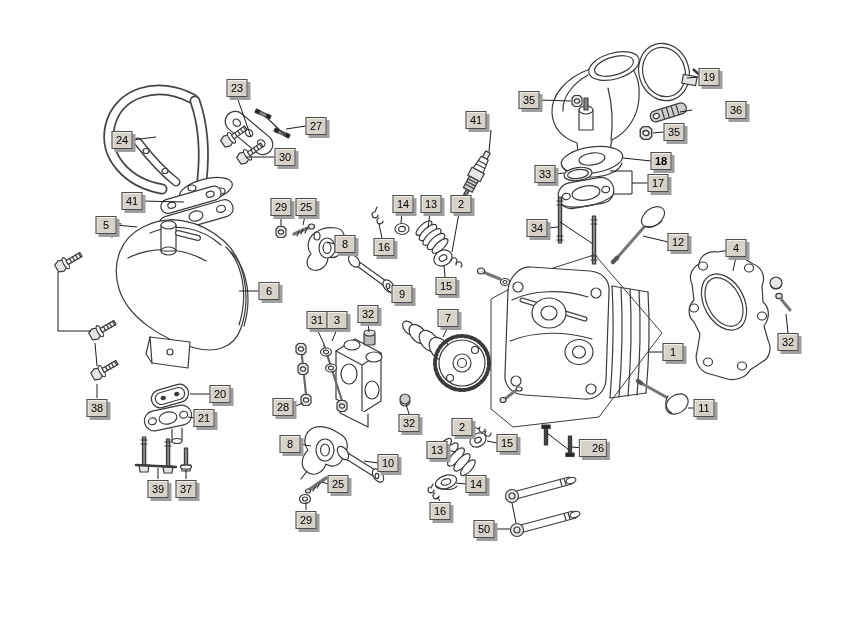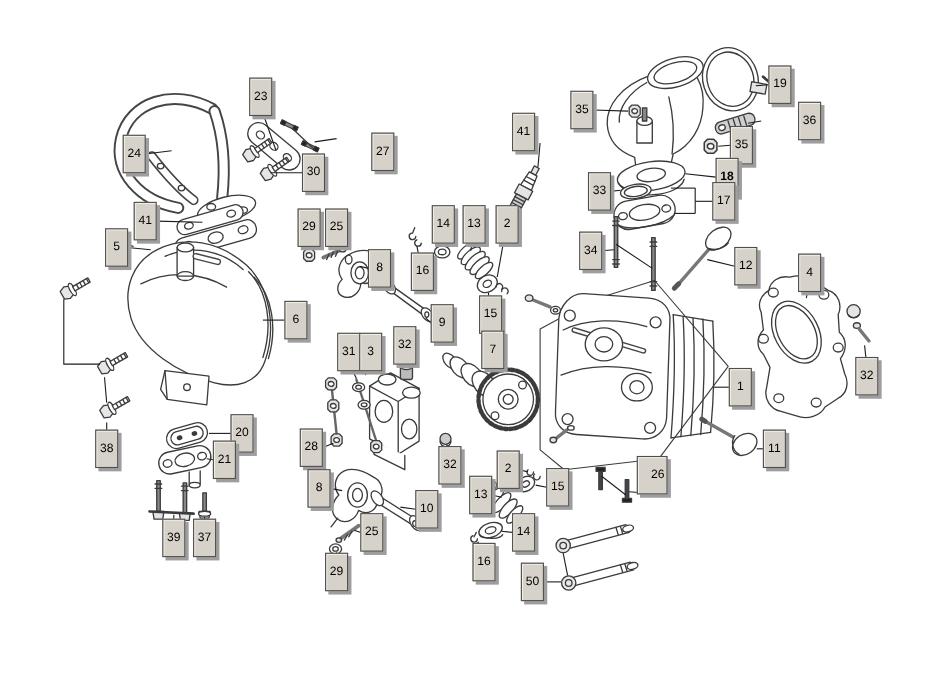--- a/index.html
+++ b/index.html
@@ -3,21 +3,21 @@
 <meta charset="utf-8">
 <style>
   html,body{margin:0;padding:0;background:#fff;}
   .stage{position:relative;width:854px;height:620px;background:#ffffff;overflow:hidden;
          font-family:"Liberation Sans",sans-serif;}
   .stage svg{position:absolute;left:0;top:0;}
   #callout-layer{position:absolute;left:0;top:0;width:854px;height:620px;}
   .callout{
     position:absolute;
     transform:translate(-50%,-50%);
-    min-width:21px;height:35px;box-sizing:border-box;
+    min-width:21px;height:18px;box-sizing:border-box;
     background:#d6d2c9;
     border:1px solid #4e4e4e;
     box-shadow:3px 3px 0 #9e9e9e, inset 1px 1px 0 #f2efe9;
     display:flex;align-items:center;justify-content:center;
     font-size:11px;color:#000;line-height:1;padding:0 2px;
     cursor:pointer;
   }
 </style>
 </head>
 <body>
@@ -525,21 +525,21 @@
         <polyline points="440,501 437,497"></polyline>
         <polyline points="583,448 572,447"></polyline>
         <polyline points="547,433 569,450"></polyline>
         <polyline points="494,529 510,529"></polyline>
         <polyline points="512,503 516,523"></polyline>
       </g>
 </svg>
 
 <div id="callout-layer">
       <div class="callout" style="left: 237px; top: 88px;">23</div>
-      <div class="callout" style="left: 316px; top: 138px; margin-left: 32px;">27</div>
+      <div class="callout" style="left: 316px; top: 126px;">27</div>
       <div class="callout" style="left: 122px; top: 140px;">24</div>
       <div class="callout" style="left: 285px; top: 157px;">30</div>
       <div class="callout" style="left: 132px; top: 201px;">41</div>
       <div class="callout" style="left: 106px; top: 225px;">5</div>
       <div class="callout" style="left: 269px; top: 291px;">6</div>
       <div class="callout" style="left: 281px; top: 207px;">29</div>
       <div class="callout" style="left: 306px; top: 207px;">25</div>
       <div class="callout" style="left: 345px; top: 244px;">8</div>
       <div class="callout" style="left: 403px; top: 204px;">14</div>
       <div class="callout" style="left: 431px; top: 204px;">13</div>
@@ -574,17 +574,17 @@
       <div class="callout" style="left: 388px; top: 463px;">10</div>
       <div class="callout" style="left: 338px; top: 484px;">25</div>
       <div class="callout" style="left: 306px; top: 520px;">29</div>
       <div class="callout" style="left: 158px; top: 489px;">39</div>
       <div class="callout" style="left: 186px; top: 489px;">37</div>
       <div class="callout" style="left: 462px; top: 427px;">2</div>
       <div class="callout" style="left: 437px; top: 450px;">13</div>
       <div class="callout" style="left: 507px; top: 443px;">15</div>
       <div class="callout" style="left: 476px; top: 484px;">14</div>
       <div class="callout" style="left: 440px; top: 511px;">16</div>
-      <div class="callout" style="left: 593px; top: 432px; padding-left: 12px;">26</div>
+      <div class="callout" style="left: 593px; top: 448px; padding-left: 12px;">26</div>
       <div class="callout" style="left: 484px; top: 529px;">50</div>
     </div>
 
 </div>
 
 </body></html>

